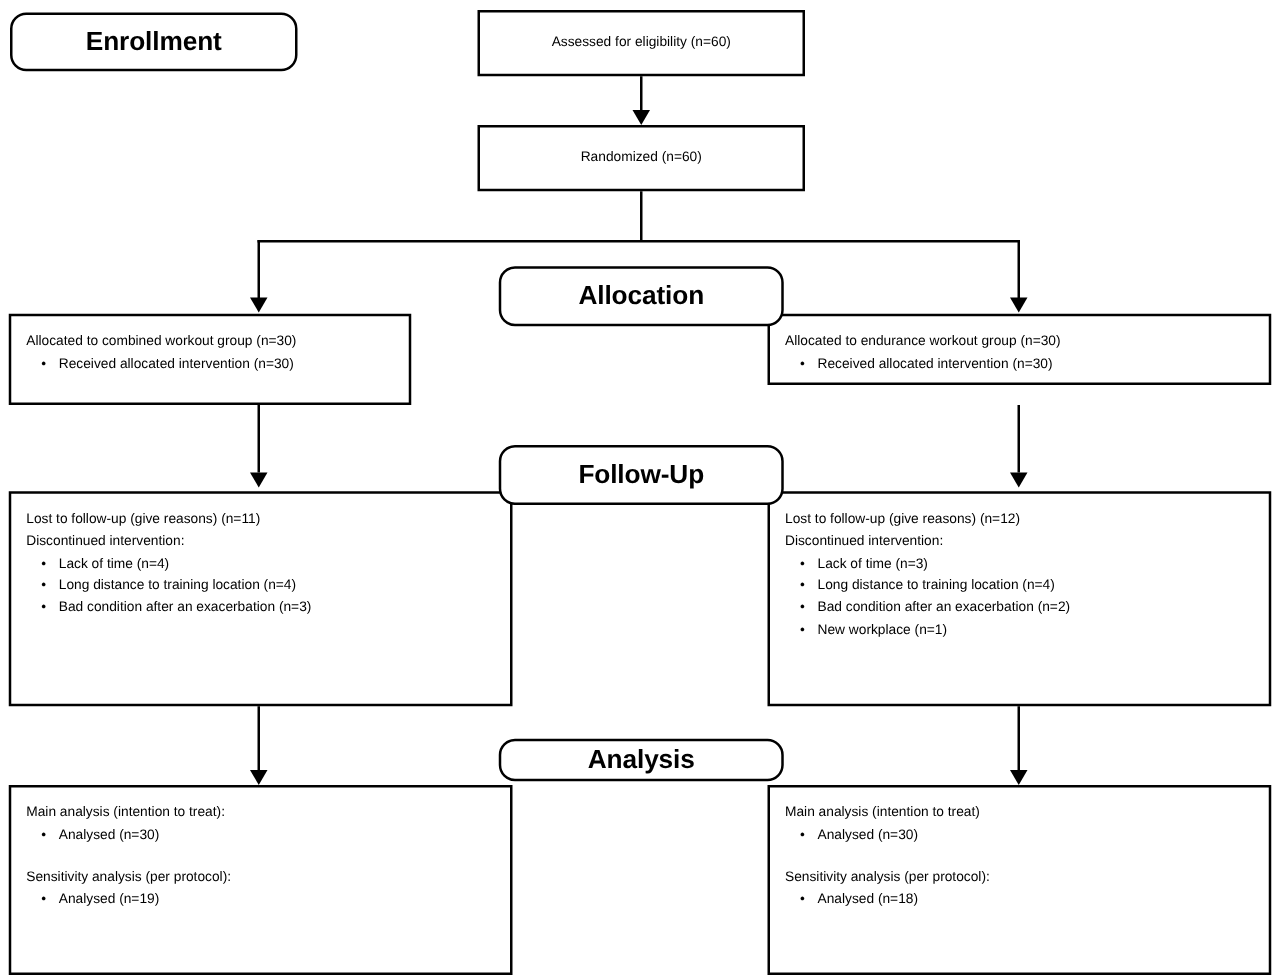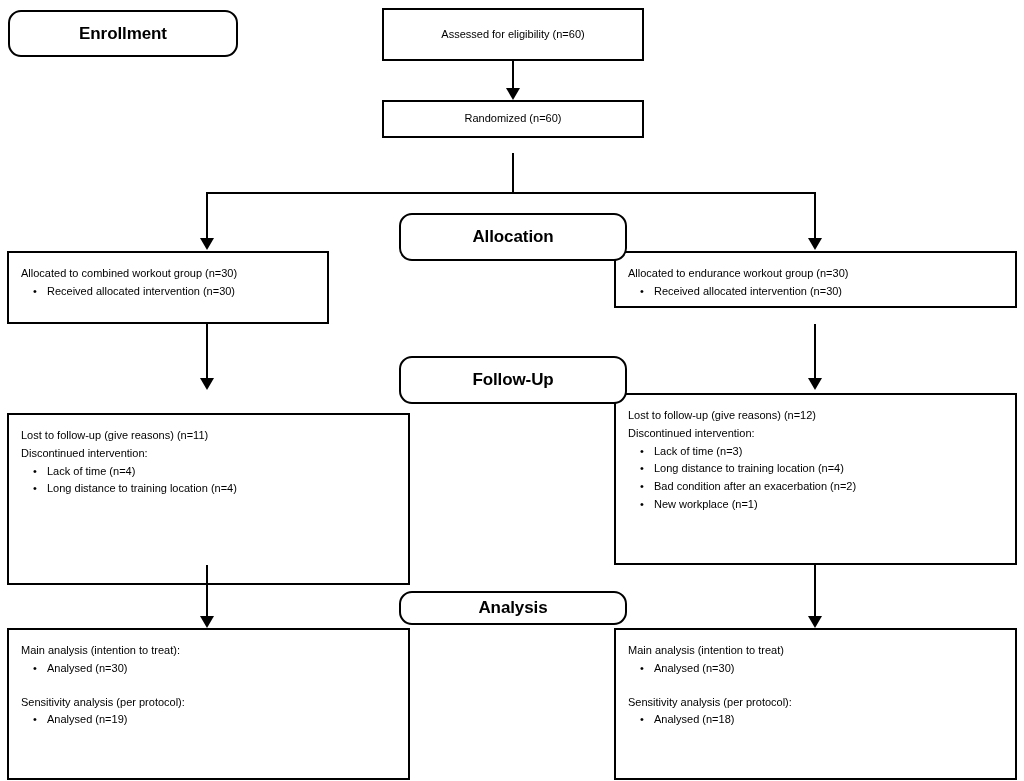--- a/index.html
+++ b/index.html
@@ -41,21 +41,21 @@
   .stage {
     position: absolute;
     box-sizing: border-box;
     border: 2.5px solid #000000;
     border-radius: 13px;
     background: #ffffff;
     display: flex;
     align-items: center;
     justify-content: center;
     font-weight: bold;
-    font-size: 17px;
+    font-size: 21px;
     letter-spacing: -0.1px;
     color: #000000;
     z-index: 6;
   }
   
   .vline {
     position: absolute;
     width: 0;
     border-left: 2.5px solid #000000;
     z-index: 2;
@@ -109,21 +109,21 @@
     <span>Enrollment</span>
   </div>
 
   <div class="box center" style="left:382px; top:8px; width:262px; height:53px;">
     <span class="line">Assessed for eligibility (n=60)</span>
   </div>
 
   <div class="vline" style="left:512px; top:61px; height:28px;"></div>
   <div class="arrowhead" style="left:506px; top:88px;"></div>
 
-  <div class="box center" style="left:382px; top:100px; width:262px; height:38px;">
+  <div class="box center" style="left:382px; top:100px; width:262px; height:53px;">
     <span class="line">Randomized (n=60)</span>
   </div>
 
   <div class="vline" style="left:512px; top:153px; height:40px;"></div>
   <div class="hline" style="left:206px; top:192px; width:609px;"></div>
   <div class="vline" style="left:206px; top:192px; height:47px;"></div>
   <div class="arrowhead" style="left:200px; top:238px;"></div>
   <div class="vline" style="left:814px; top:192px; height:47px;"></div>
   <div class="arrowhead" style="left:808px; top:238px;"></div>
 
@@ -147,26 +147,27 @@
 
   <div class="vline" style="left:206px; top:324px; height:54px;"></div>
   <div class="arrowhead" style="left:200px; top:378px;"></div>
   <div class="vline" style="left:814px; top:324px; height:54px;"></div>
   <div class="arrowhead" style="left:808px; top:378px;"></div>
 
   <div class="stage" style="left:399px; top:356px; width:228px; height:48px;">
     <span>Follow-Up</span>
   </div>
 
-  <div class="box body" style="left:7px; top:393px; width:403px; height:172px;margin-top:20px;">
+  <div class="box body" style="left:7px; top:393px; width:403px; height:172px;">
     <span class="line">Lost to follow-up (give reasons) (n=11)</span>
     <span class="line">Discontinued intervention:</span>
     <ul class="bullets">
       <li>Lack of time (n=4)</li>
       <li>Long distance to training location (n=4)</li>
+      <li>Bad condition after an exacerbation (n=3)</li>
     </ul>
   </div>
 
   <div class="box body" style="left:614px; top:393px; width:403px; height:172px;">
     <span class="line">Lost to follow-up (give reasons) (n=12)</span>
     <span class="line">Discontinued intervention:</span>
     <ul class="bullets">
       <li>Lack of time (n=3)</li>
       <li>Long distance to training location (n=4)</li>
       <li>Bad condition after an exacerbation (n=2)</li>

